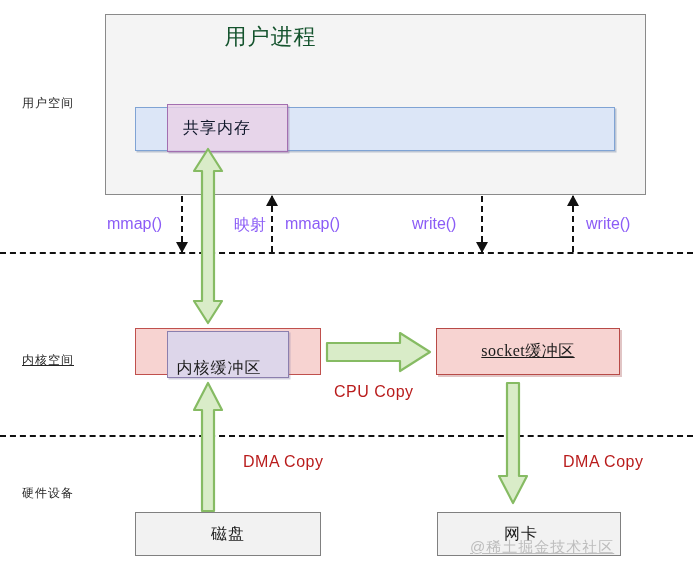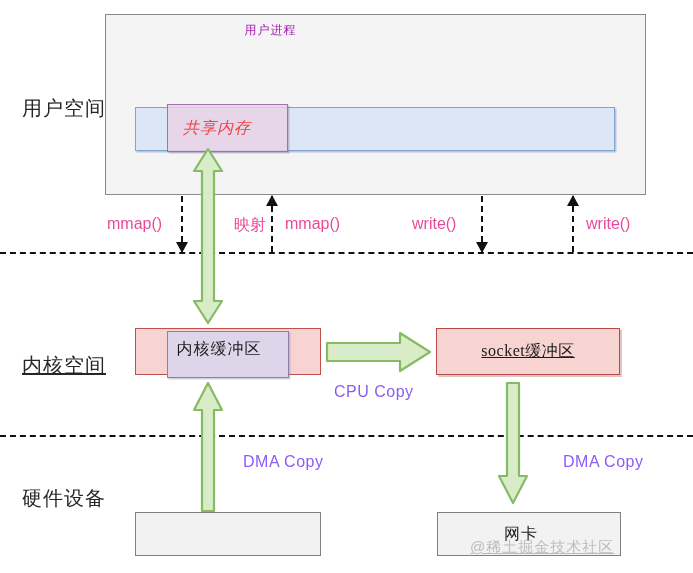--- a/index.html
+++ b/index.html
@@ -7,40 +7,40 @@
     width:693px;height:573px;
     background:#ffffff;
     font-family:"Liberation Sans","DejaVu Sans",sans-serif;
     overflow:hidden;
   }
   #stage{position:relative;width:693px;height:573px;}
 
   
   .side-label{
     position:absolute;
-    font-size:20px;
+    font-size:12px;
     color:#262626;
     letter-spacing:1px;
     white-space:nowrap;
   }
 
   
   .user-process-box{
     position:absolute;
     left:105px;top:14px;width:541px;height:181px;
     background:#f4f4f4;
     border:1.5px solid #8a8a8a;
     box-sizing:border-box;
   }
   .user-process-title{
     position:absolute;
     left:0;top:22px;width:541px;
     text-align:center;
-    font-size:12px;
-    color:#a21caf;
+    font-size:22px;
+    color:#14532d;
     letter-spacing:1px;
   }
 
   
   .user-buffer-box{
     position:absolute;
     left:135px;top:107px;width:480px;height:44px;
     background:#dce6f7;
     border:1.3px solid #7fa3d4;
     box-sizing:border-box;
@@ -62,23 +62,22 @@
     background:rgba(233,209,230,.82);
     border:1.3px solid #a36fb0;
     box-sizing:border-box;
     box-shadow:1.5px 1.5px 0 rgba(150,110,160,.4);
   }
   .shared-mem-label{
     position:absolute;
     left:167px;top:118px;width:100px;
     text-align:center;
     font-size:16px;
-    color:#ef4444;
-    letter-spacing:1px;
-    font-style:italic;
+    color:#0f172a;
+    letter-spacing:1px;
   }
 
   
   .separator{
     position:absolute;
     left:0;width:693px;height:0;
     border-top:2.5px dashed #111;
   }
   #sep-user-kernel{top:252px;}
   #sep-kernel-hw{top:435px;}
@@ -98,32 +97,32 @@
   }
   .call-arrow.up .head{
     top:-1px;
     border-left:6px solid transparent;
     border-right:6px solid transparent;
     border-bottom:11px solid #111;
   }
   .call-label{
     position:absolute;
     font-size:16px;
-    color:#ec4899;
+    color:#8b5cf6;
     white-space:nowrap;
     font-family:"Liberation Sans","DejaVu Sans",sans-serif;
   }
 
   
   .green-arrow{position:absolute;}
   .green-arrow svg{display:block;overflow:visible;}
   .copy-label{
     position:absolute;
     font-size:16px;
-    color:#8b5cf6;
+    color:#b91c1c;
     white-space:nowrap;
     letter-spacing:.5px;
   }
 
   
   .kernel-outer-box{
     position:absolute;
     left:135px;top:328px;width:186px;height:47px;
     background:#f7d3d1;
     border:1.5px solid #c0504d;
@@ -132,21 +131,21 @@
   .kernel-inner-box{
     position:absolute;
     left:167px;top:331px;width:122px;height:47px;
     background:#ddd6ea;
     border:1.3px solid #8b7fae;
     box-sizing:border-box;
     box-shadow:1.5px 1.5px 0 rgba(130,120,160,.35);
   }
   .kernel-inner-label{
     position:absolute;
-    left:167px;top:339px;width:104px;
+    left:167px;top:358px;width:104px;
     text-align:center;
     font-size:16px;
     color:#1b1b1b;
     letter-spacing:1px;
   }
 
   
   .socket-box{
     position:absolute;
     left:436px;top:328px;width:184px;height:47px;
@@ -272,19 +271,20 @@
   <div class="copy-label" style="left:243px;top:453px;">DMA Copy</div>
 
   <div class="green-arrow" style="left:497px;top:382px;">
     <svg width="32" height="122" viewBox="0 0 32 122">
       <polygon points="10,1 22,1 22,94 30,94 16,121 2,94 10,94" fill="#d9ecc8" stroke="#86bb63" stroke-width="2.2" stroke-linejoin="round"></polygon>
     </svg>
   </div>
   <div class="copy-label" style="left:563px;top:453px;">DMA Copy</div>
 
   <div class="hw-box" id="disk-box"></div>
+  <div class="hw-label" id="disk-label">磁盘</div>
 
   <div class="hw-box" id="nic-box"></div>
   <div class="hw-label" id="nic-label">网卡</div>
 
   <div class="watermark">@稀土掘金技术社区</div>
 
 </div>
 
 </body></html>

